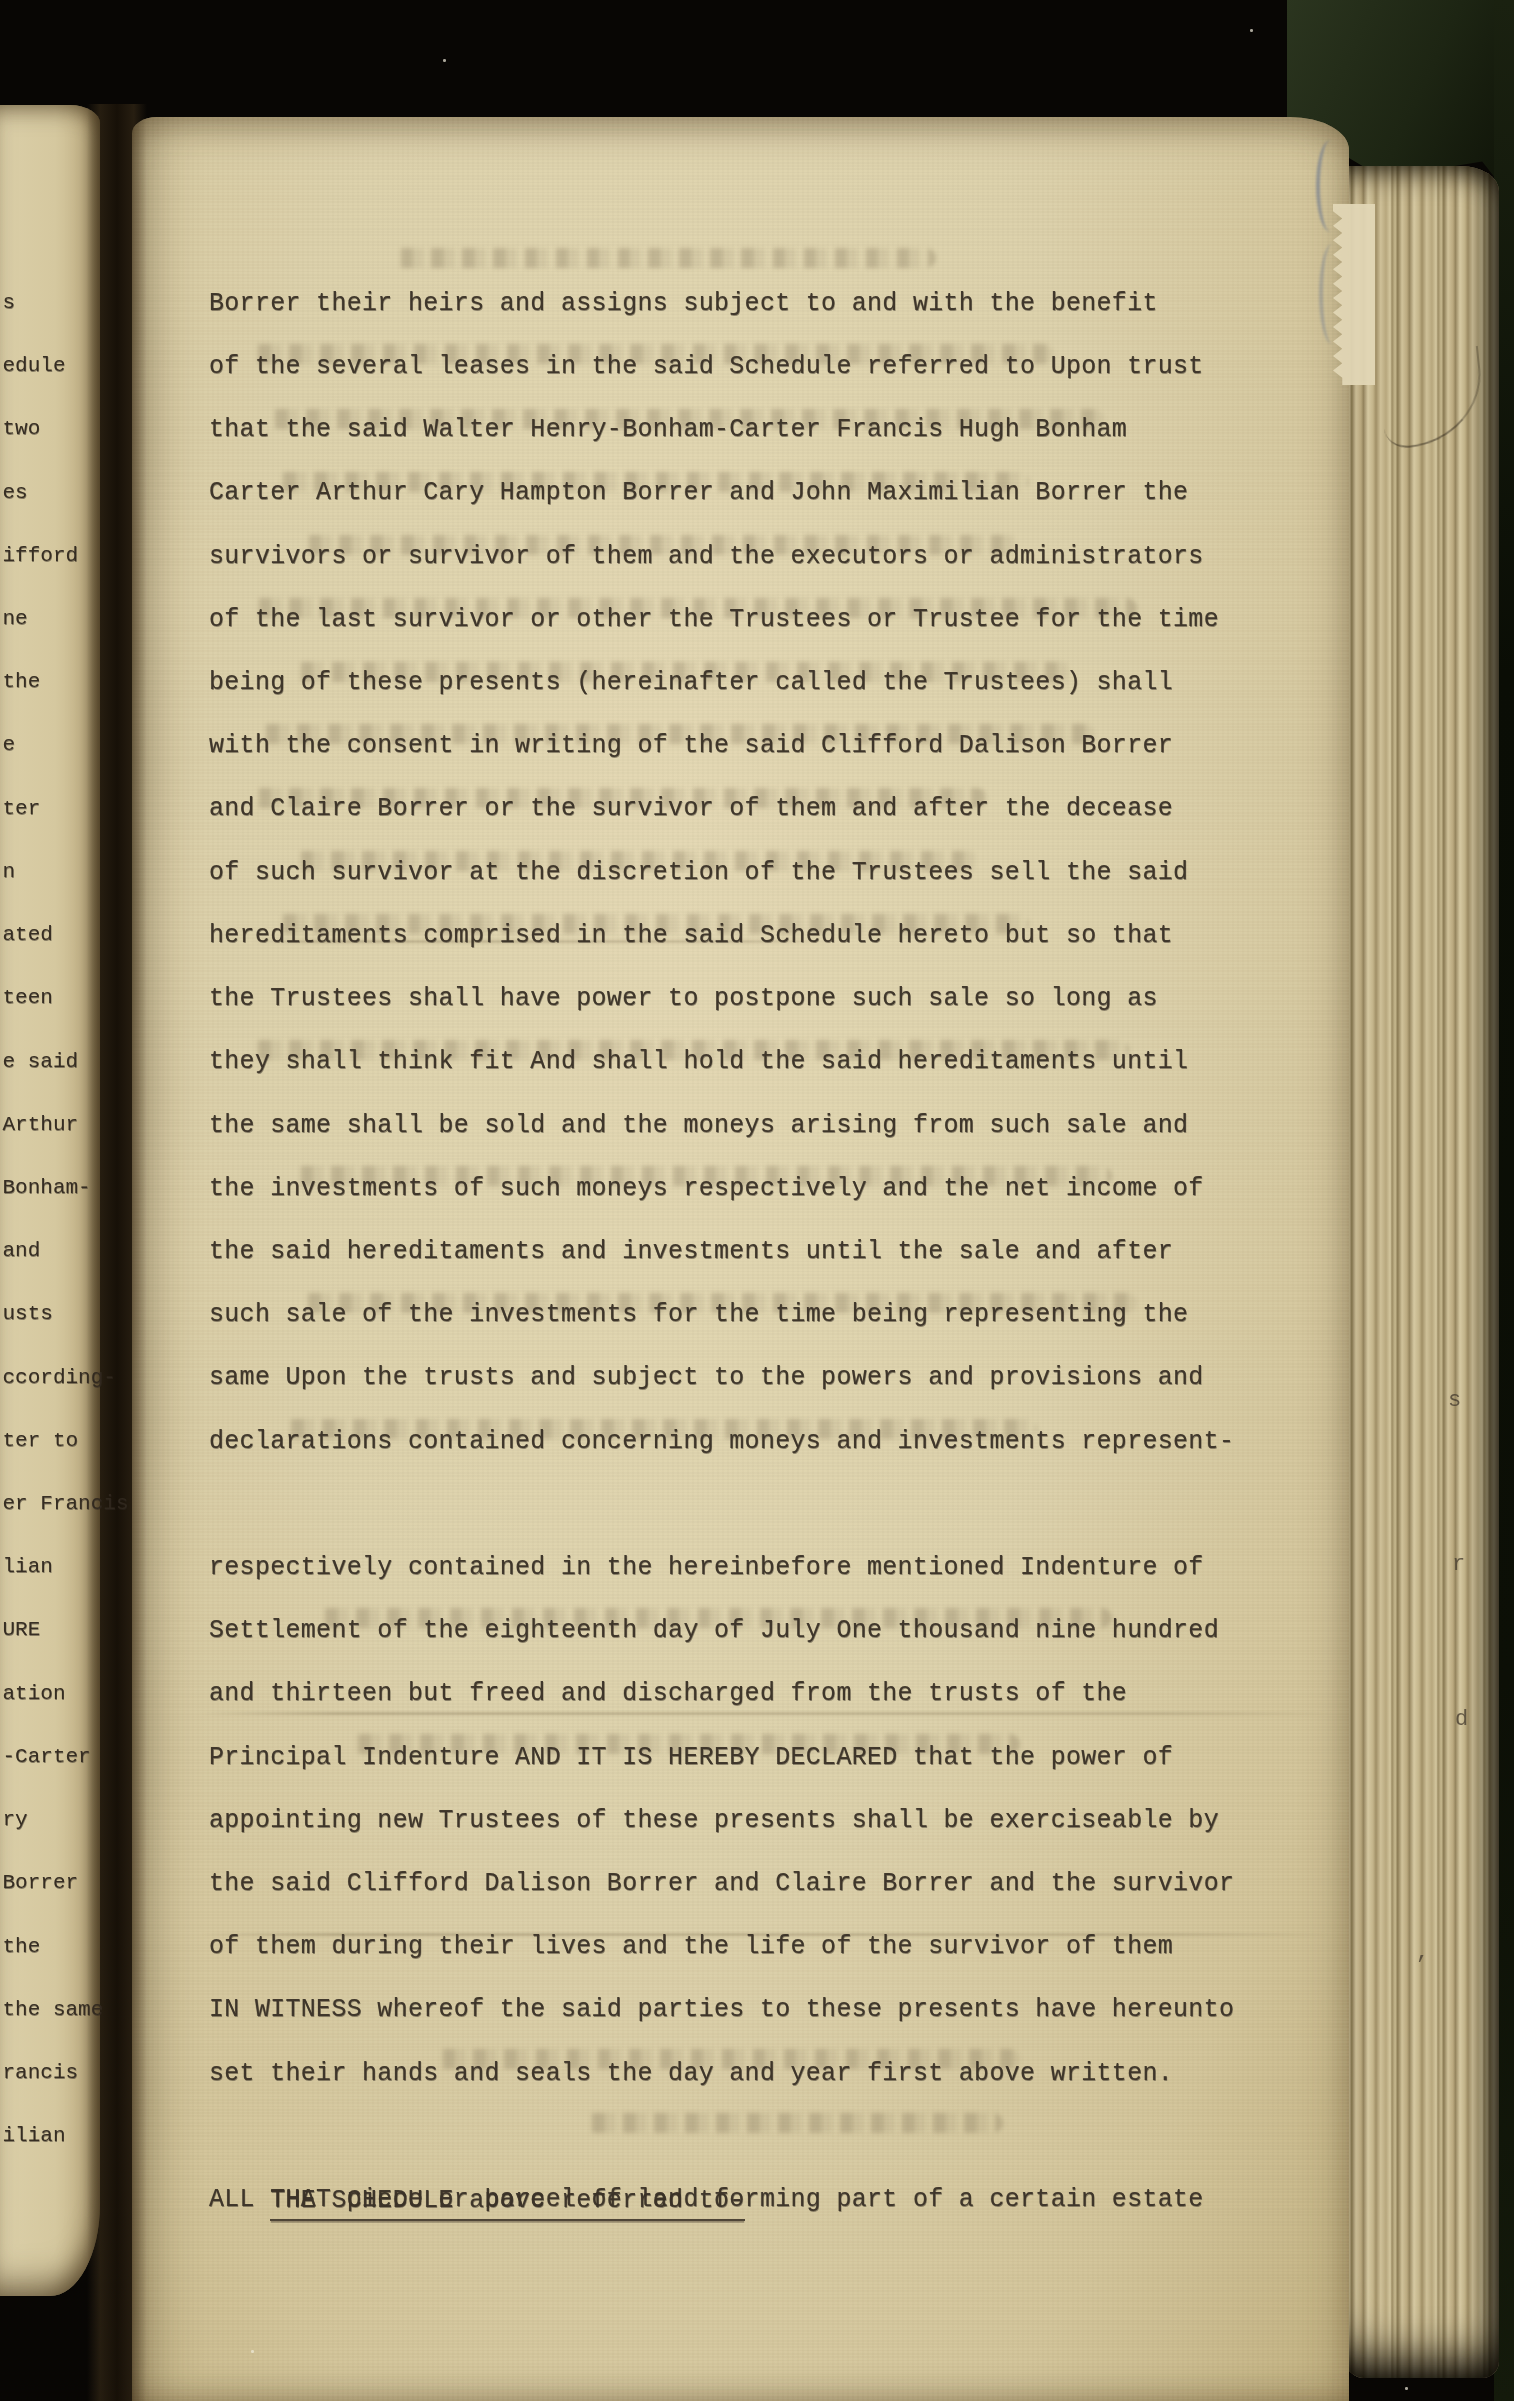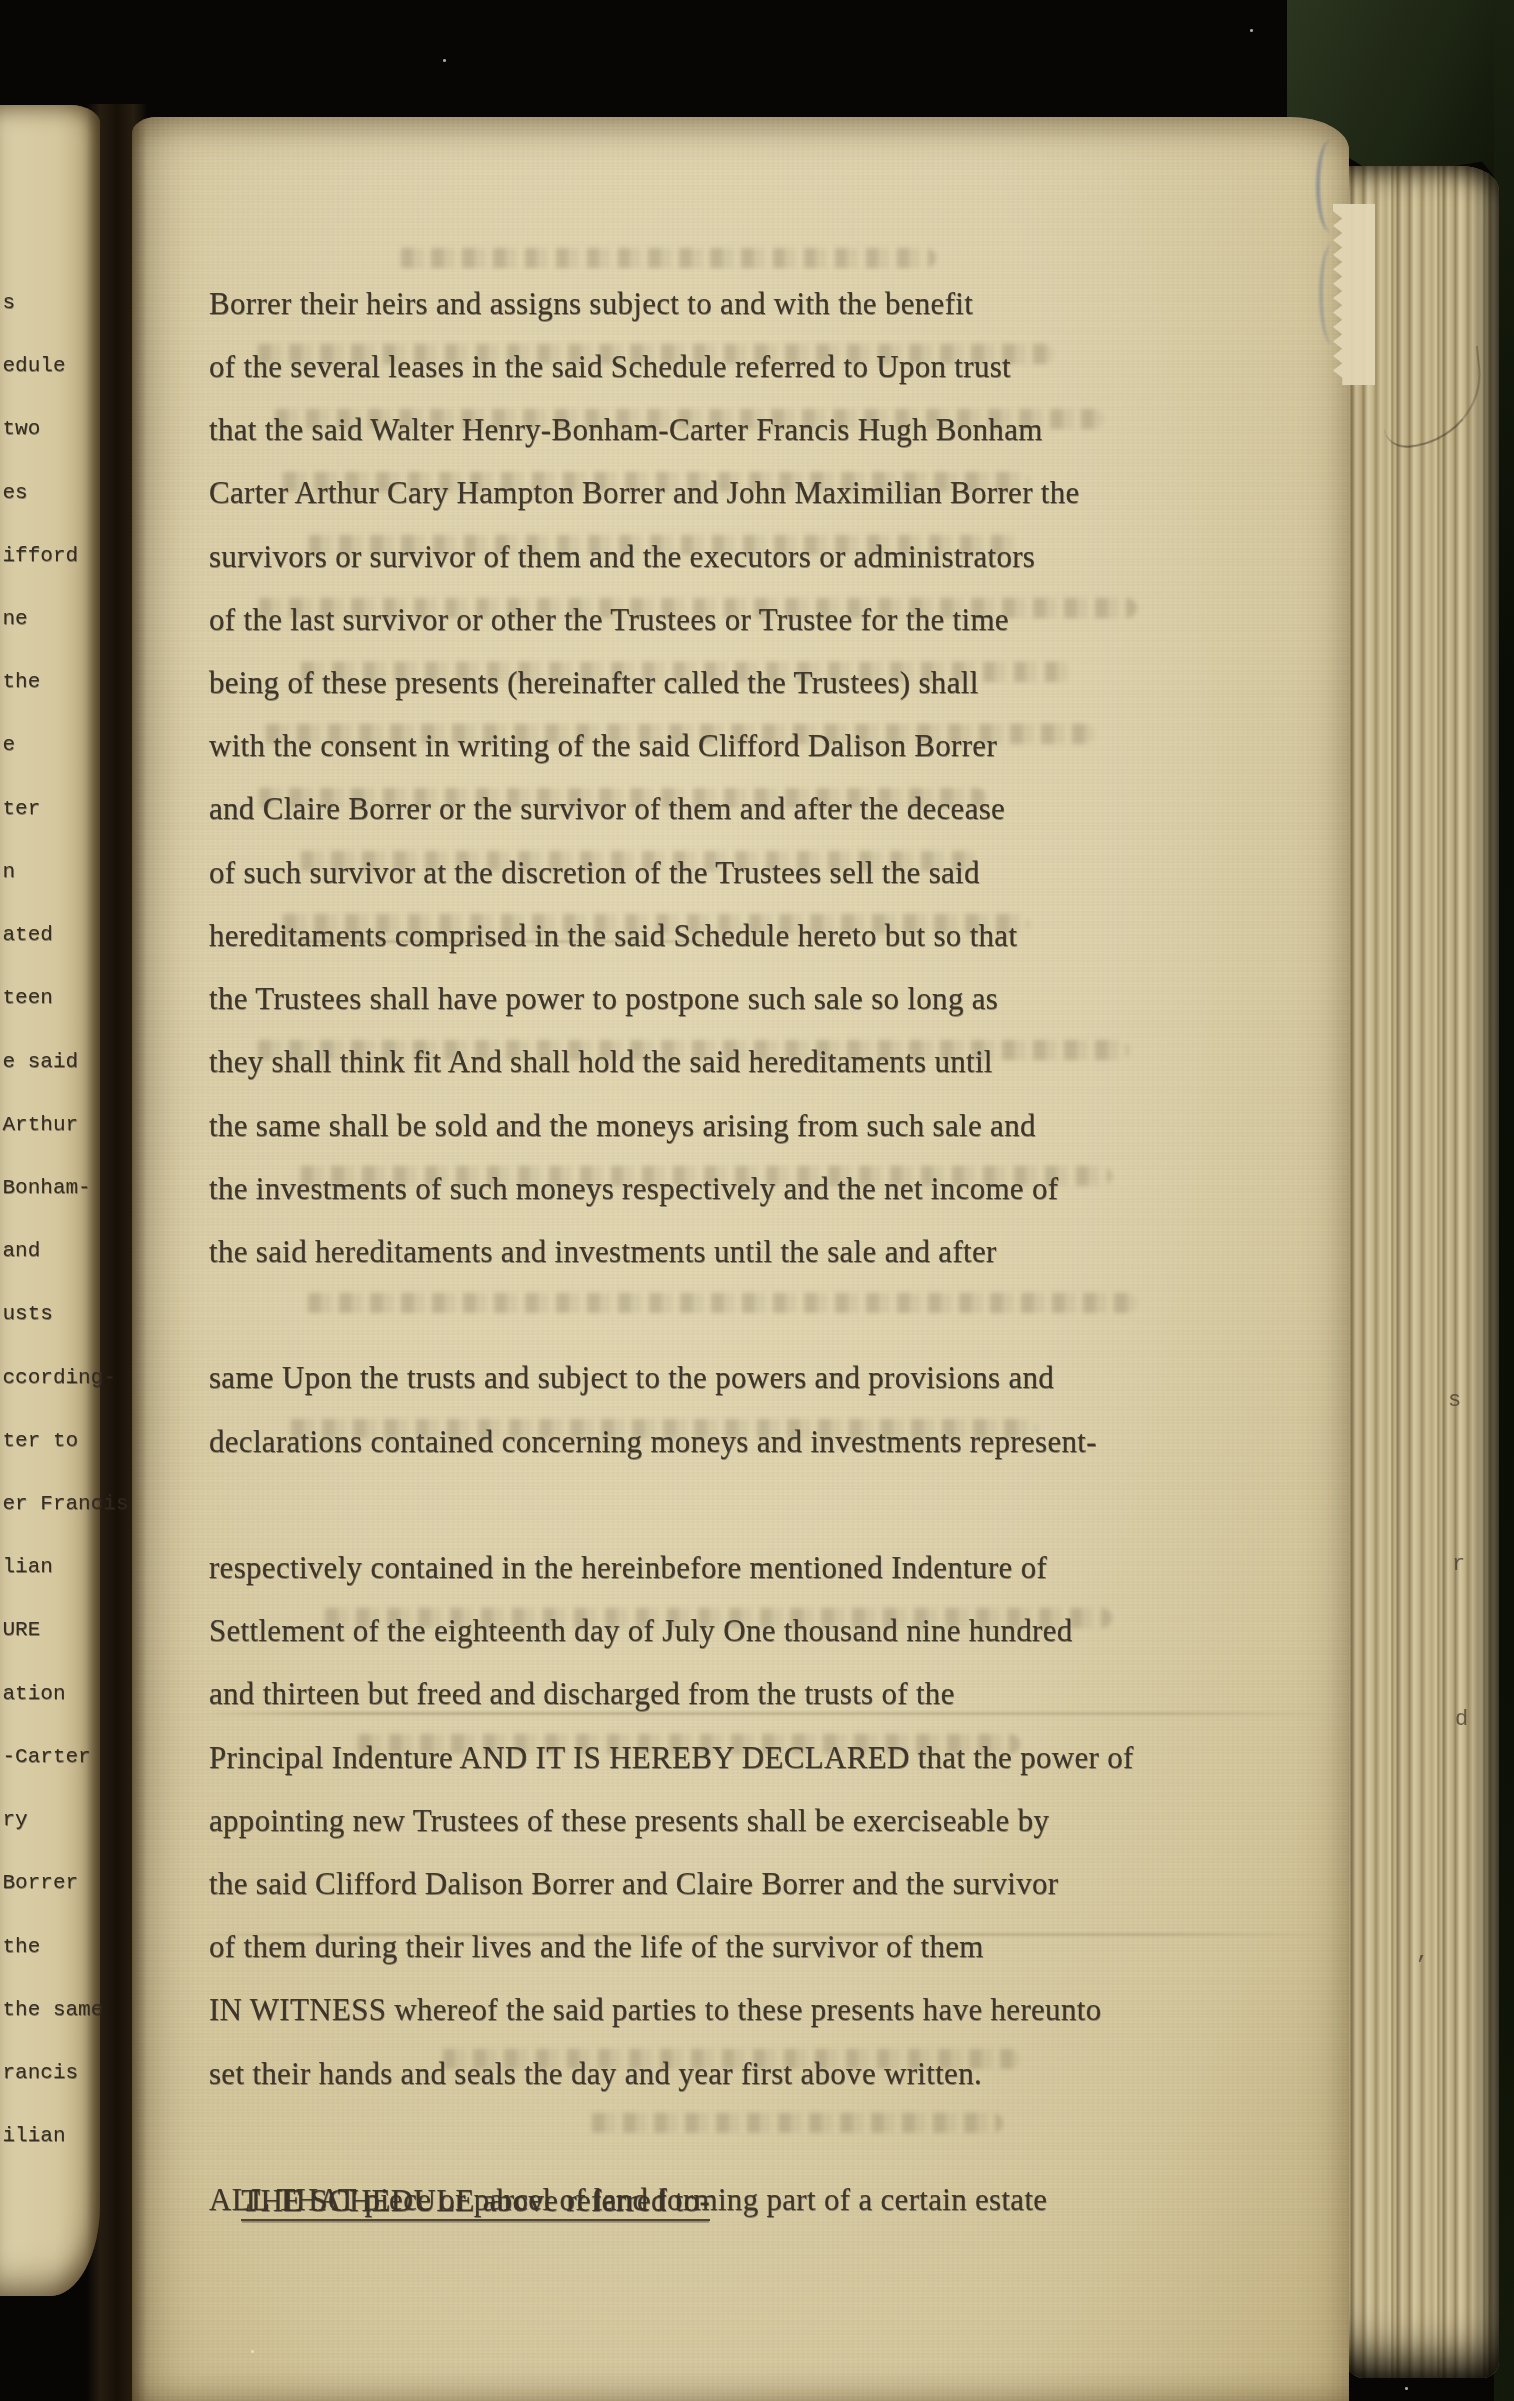--- a/index.html
+++ b/index.html
@@ -61,22 +61,22 @@
      border-left:4.2px solid rgba(88,106,142,0.5);border-radius:50%;filter:blur(0.8px);}
   .stamp-arc-2{position:absolute;left:1319px;top:244px;width:22px;height:100px;
      border-left:4.2px solid rgba(88,106,142,0.32);border-radius:50%;filter:blur(1px);}
   .pen-curve{position:absolute;left:1381px;top:351px;width:100px;height:92px;
      border-bottom:2.5px solid rgba(48,40,28,0.5);border-right:2.5px solid rgba(48,40,28,0.3);
      border-radius:0 0 100% 30%;transform:rotate(-6deg);filter:blur(0.3px);}
   .dust{position:absolute;width:2.5px;height:2.5px;border-radius:50%;background:rgba(240,235,220,0.7);}
 
   
   .tline{position:absolute;left:209px;width:1137px;height:64px;line-height:64px;
-     font-size:31px;letter-spacing:0.3px;color:rgba(58,49,39,0.93);white-space:pre;
-     text-shadow:0.5px 0.7px 0.6px rgba(58,49,39,0.5),-0.3px -0.2px 0.4px rgba(58,49,39,0.28);font-family:Liberation Serif, serif;}
+     font-size:25px;letter-spacing:0.3px;color:rgba(58,49,39,0.93);white-space:pre;
+     text-shadow:0.5px 0.7px 0.6px rgba(58,49,39,0.5),-0.3px -0.2px 0.4px rgba(58,49,39,0.28);}
   .heading-line{left:209px;width:1003px;text-align:left;}
   .heading-line span{display:inline-block;line-height:33px;padding-bottom:1.7px;
      border-bottom:2.5px solid rgba(55,46,36,0.85);box-shadow:0 2.5px 0 -0.8px rgba(55,46,36,0.4);}
   .frag{position:absolute;left:2.5px;height:33px;line-height:33px;font-size:21px;
      color:rgba(48,40,31,0.95);white-space:pre;
      text-shadow:0.4px 0.5px 0.5px rgba(48,40,31,0.5);}
   .edge-mark{position:absolute;font-size:22px;color:rgba(66,56,44,0.75);}
 </style>
 </head>
 <body>
@@ -138,20 +138,21 @@
   <div class="tline" style="top:651px">being of these presents (hereinafter called the Trustees) shall</div>
   <div class="tline" style="top:714px">with the consent in writing of the said Clifford Dalison Borrer</div>
   <div class="tline" style="top:777px">and Claire Borrer or the survivor of them and after the decease</div>
   <div class="tline" style="top:841px">of such survivor at the discretion of the Trustees sell the said</div>
   <div class="tline" style="top:904px">hereditaments comprised in the said Schedule hereto but so that</div>
   <div class="tline" style="top:967px">the Trustees shall have power to postpone such sale so long as</div>
   <div class="tline" style="top:1030px">they shall think fit And shall hold the said hereditaments until</div>
   <div class="tline" style="top:1094px">the same shall be sold and the moneys arising from such sale and</div>
   <div class="tline" style="top:1157px">the investments of such moneys respectively and the net income of</div>
   <div class="tline" style="top:1220px">the said hereditaments and investments until the sale and after</div>
+  <div class="tline" style="top:1283px">such sale of the investments for the time being representing the</div>
   <div class="tline" style="top:1346px">same Upon the trusts and subject to the powers and provisions and</div>
   <div class="tline" style="top:1410px">declarations contained concerning moneys and investments represent-</div>
   <div class="tline" style="top:1536px">respectively contained in the hereinbefore mentioned Indenture of</div>
   <div class="tline" style="top:1599px">Settlement of the eighteenth day of July One thousand nine hundred</div>
   <div class="tline" style="top:1662px">and thirteen but freed and discharged from the trusts of the</div>
   <div class="tline" style="top:1726px">Principal Indenture AND IT IS HEREBY DECLARED that the power of</div>
   <div class="tline" style="top:1789px">appointing new Trustees of these presents shall be exerciseable by</div>
   <div class="tline" style="top:1852px">the said Clifford Dalison Borrer and Claire Borrer and the survivor</div>
   <div class="tline" style="top:1915px">of them during their lives and the life of the survivor of them</div>
   <div class="tline" style="top:1978px">IN WITNESS whereof the said parties to these presents have hereunto</div>

